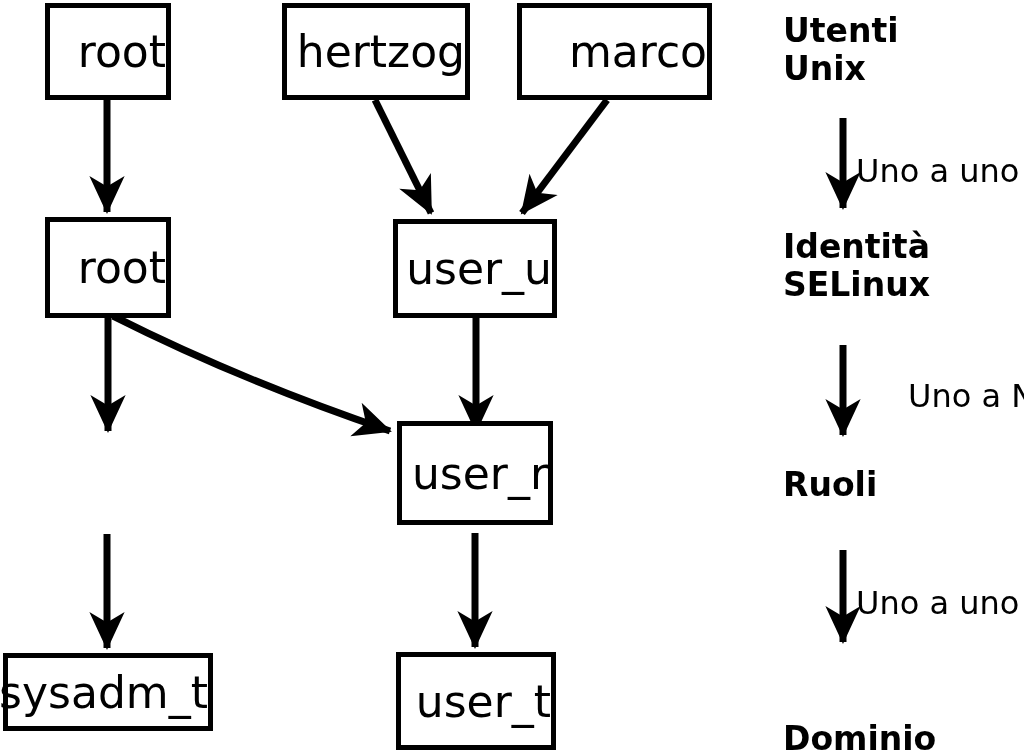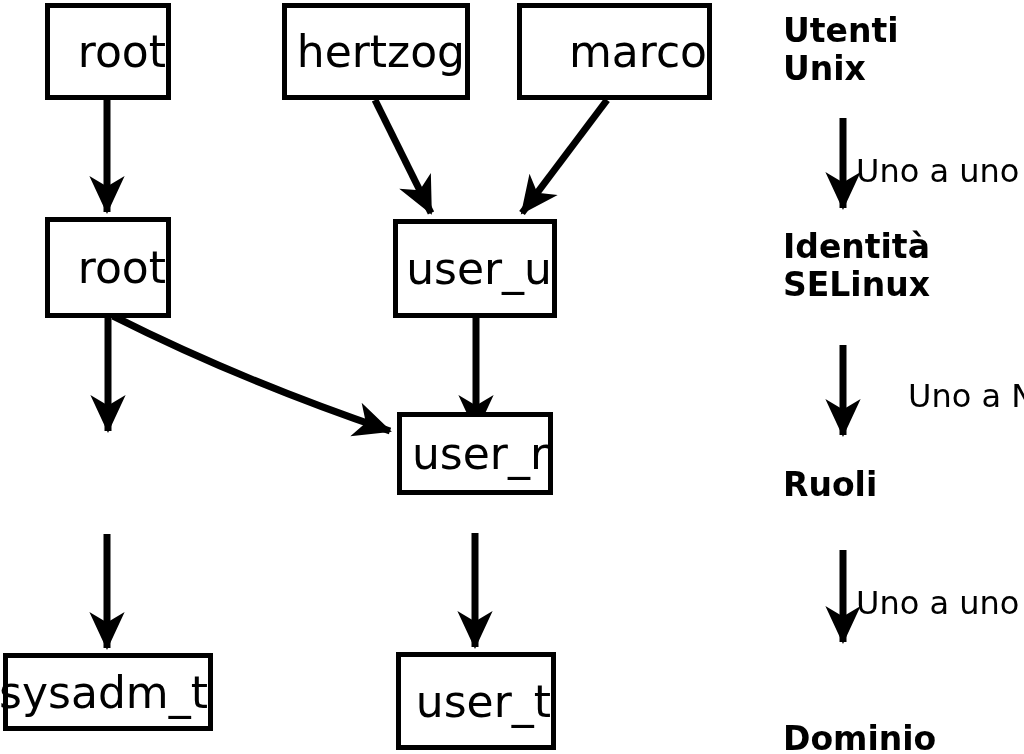--- a/index.html
+++ b/index.html
@@ -76,21 +76,21 @@
   </div>
   <div class="node" style="left:517px; top:3px;   width:195px; height:97px;">
     <span>marco</span>
   </div>
   <div class="node" style="left:45px;  top:217px; width:126px; height:101px;">
     <span>root</span>
   </div>
   <div class="node" style="left:393px; top:219px; width:164px; height:99px;">
     <span>user_u</span>
   </div>
-  <div class="node" style="left:397px; top:412px; width:156px; height:83px;">
+  <div class="node" style="left:397px; top:421px; width:156px; height:104px;">
     <span>user_r</span>
   </div>
   <div class="node" style="left:3px;   top:653px; width:210px; height:78px;">
     <span>sysadm_t</span>
   </div>
   <div class="node" style="left:396px; top:652px; width:160px; height:98px;">
     <span>user_t</span>
   </div>
 
   <div class="stage" style="left:783px; top:12px;">Utenti

